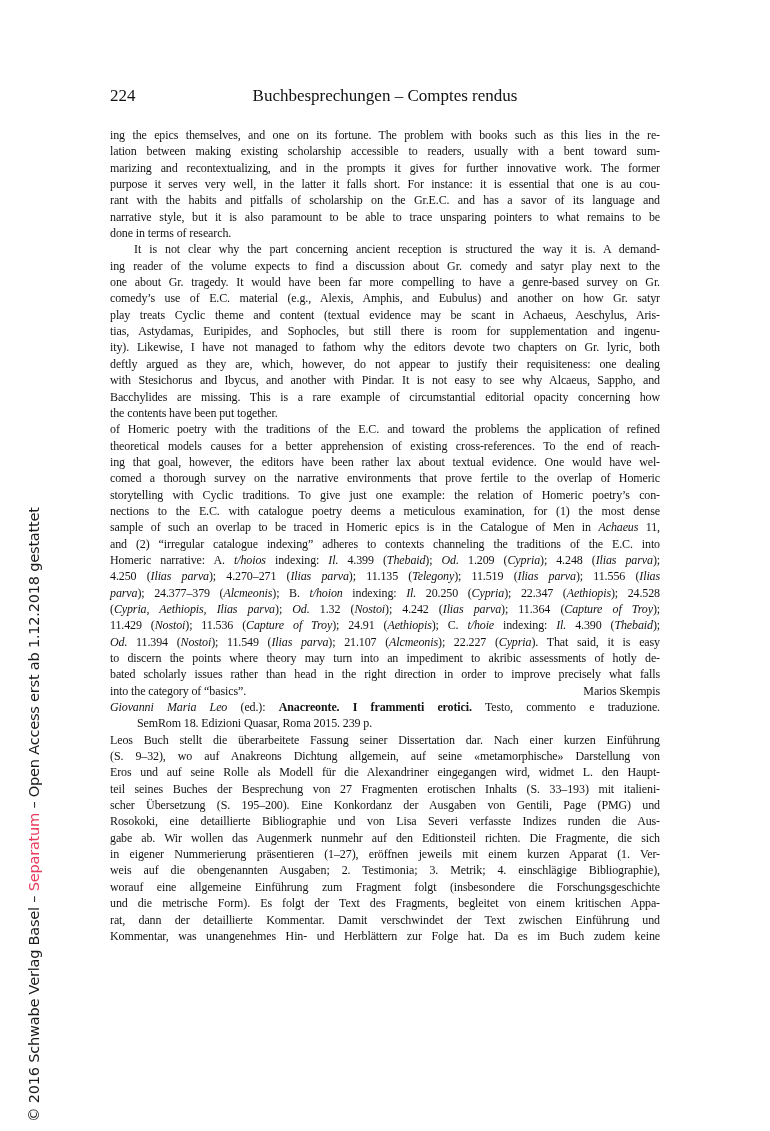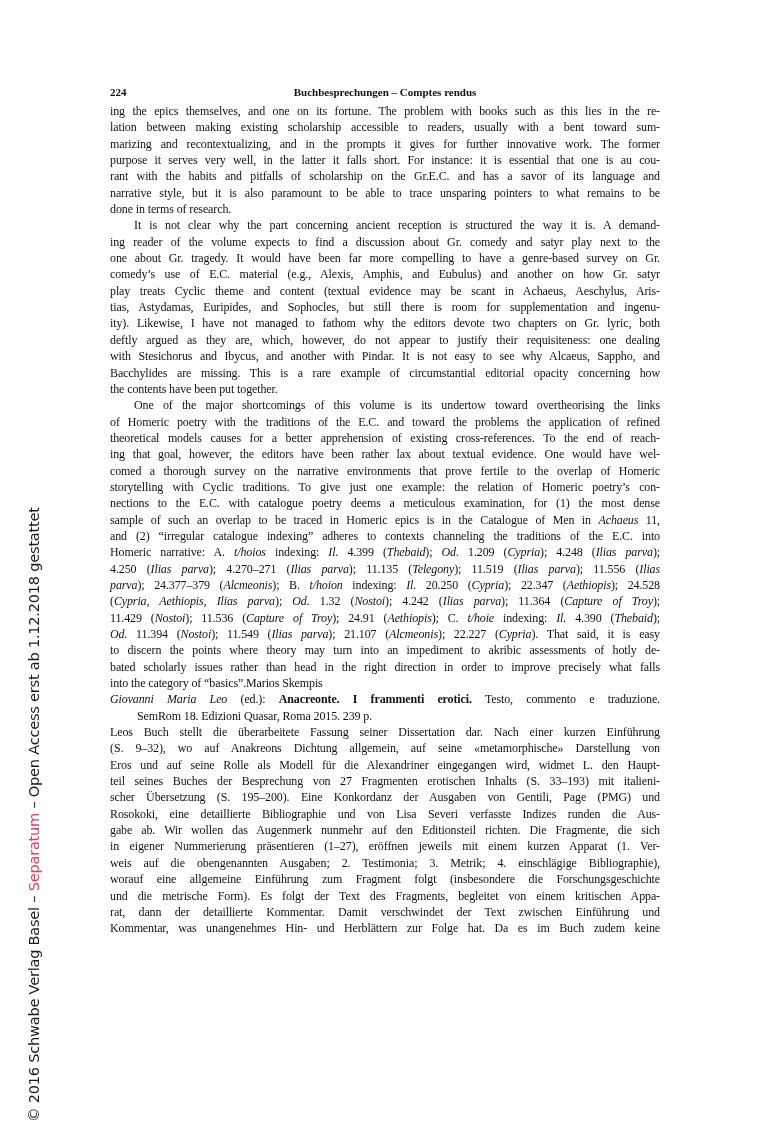--- a/index.html
+++ b/index.html
@@ -14,32 +14,32 @@
   .spine {
     position:absolute; left:25px; top:1122px;
     transform:rotate(-90deg); transform-origin:0 0;
     font-family:"DejaVu Sans", sans-serif;
     font-size:14.6px; letter-spacing:-0.25px; white-space:nowrap;
     color:#1b1b1b;
   }
 
   .content { position:absolute; left:110px; top:86px; width:550px; }
 
-  .header { position:relative; height:17px; margin-bottom:0; font-size:11px;font-weight:bold; }
+  .header { position:relative; height:17px; margin-bottom:24px; font-size:17px; }
   .pagenum { position:absolute; left:0; top:0; }
   .running-head { display:block; text-align:center; }
 
   .line {
     font-size:12px; line-height:16.35px; letter-spacing:-0.12px;
     text-align:justify; text-align-last:justify; white-space:nowrap;
   }
   .line.last { text-align-last:left; }
   .line.indent { text-indent:24px; }
   .line.hang { text-indent:27px; }
-  .line.sig { display:flex; }
+  .line.sig { display:flex; justify-content:space-between; }
   .block.heading { }
   .i { font-style:italic; }
   .b { font-weight:bold; }
 </style>
 </head>
 <body>
 
 <div class="page">
 
   <div class="spine">
@@ -68,21 +68,20 @@
           <div class="line">comedy’s use of E.C. material (e.g., Alexis, Amphis, and Eubulus) and another on how Gr. satyr</div>
           <div class="line">play treats Cyclic theme and content (textual evidence may be scant in Achaeus, Aeschylus, Aris-</div>
           <div class="line">tias, Astydamas, Euripides, and Sophocles, but still there is room for supplementation and ingenu-</div>
           <div class="line">ity). Likewise, I have not managed to fathom why the editors devote two chapters on Gr. lyric, both</div>
           <div class="line">deftly argued as they are, which, however, do not appear to justify their requisiteness: one dealing</div>
           <div class="line">with Stesichorus and Ibycus, and another with Pindar. It is not easy to see why Alcaeus, Sappho, and</div>
           <div class="line">Bacchylides are missing. This is a rare example of circumstantial editorial opacity concerning how</div>
           <div class="line last">the contents have been put together.</div>
         </div>
         <div class="block para">
-          <div class="line indent">One of the major shortcomings of this volume is its undertow toward overtheorising the links</div>
           <div class="line">of Homeric poetry with the traditions of the E.C. and toward the problems the application of refined</div>
           <div class="line">theoretical models causes for a better apprehension of existing cross-references. To the end of reach-</div>
           <div class="line">ing that goal, however, the editors have been rather lax about textual evidence. One would have wel-</div>
           <div class="line">comed a thorough survey on the narrative environments that prove fertile to the overlap of Homeric</div>
           <div class="line">storytelling with Cyclic traditions. To give just one example: the relation of Homeric poetry’s con-</div>
           <div class="line">nections to the E.C. with catalogue poetry deems a meticulous examination, for (1) the most dense</div>
           <div class="line">sample of such an overlap to be traced in Homeric epics is in the Catalogue of Men in <span class="i">Achaeus</span> 11,</div>
           <div class="line">and (2) “irregular catalogue indexing” adheres to contexts channeling the traditions of the E.C. into</div>
           <div class="line">Homeric narrative: A. <span class="i">t/hoios</span> indexing: <span class="i">Il.</span> 4.399 (<span class="i">Thebaid</span>); <span class="i">Od.</span> 1.209 (<span class="i">Cypria</span>); 4.248 (<span class="i">Ilias parva</span>);</div>
           <div class="line">4.250 (<span class="i">Ilias parva</span>); 4.270–271 (<span class="i">Ilias parva</span>); 11.135 (<span class="i">Telegony</span>); 11.519 (<span class="i">Ilias parva</span>); 11.556 (<span class="i">Ilias</span></div>

